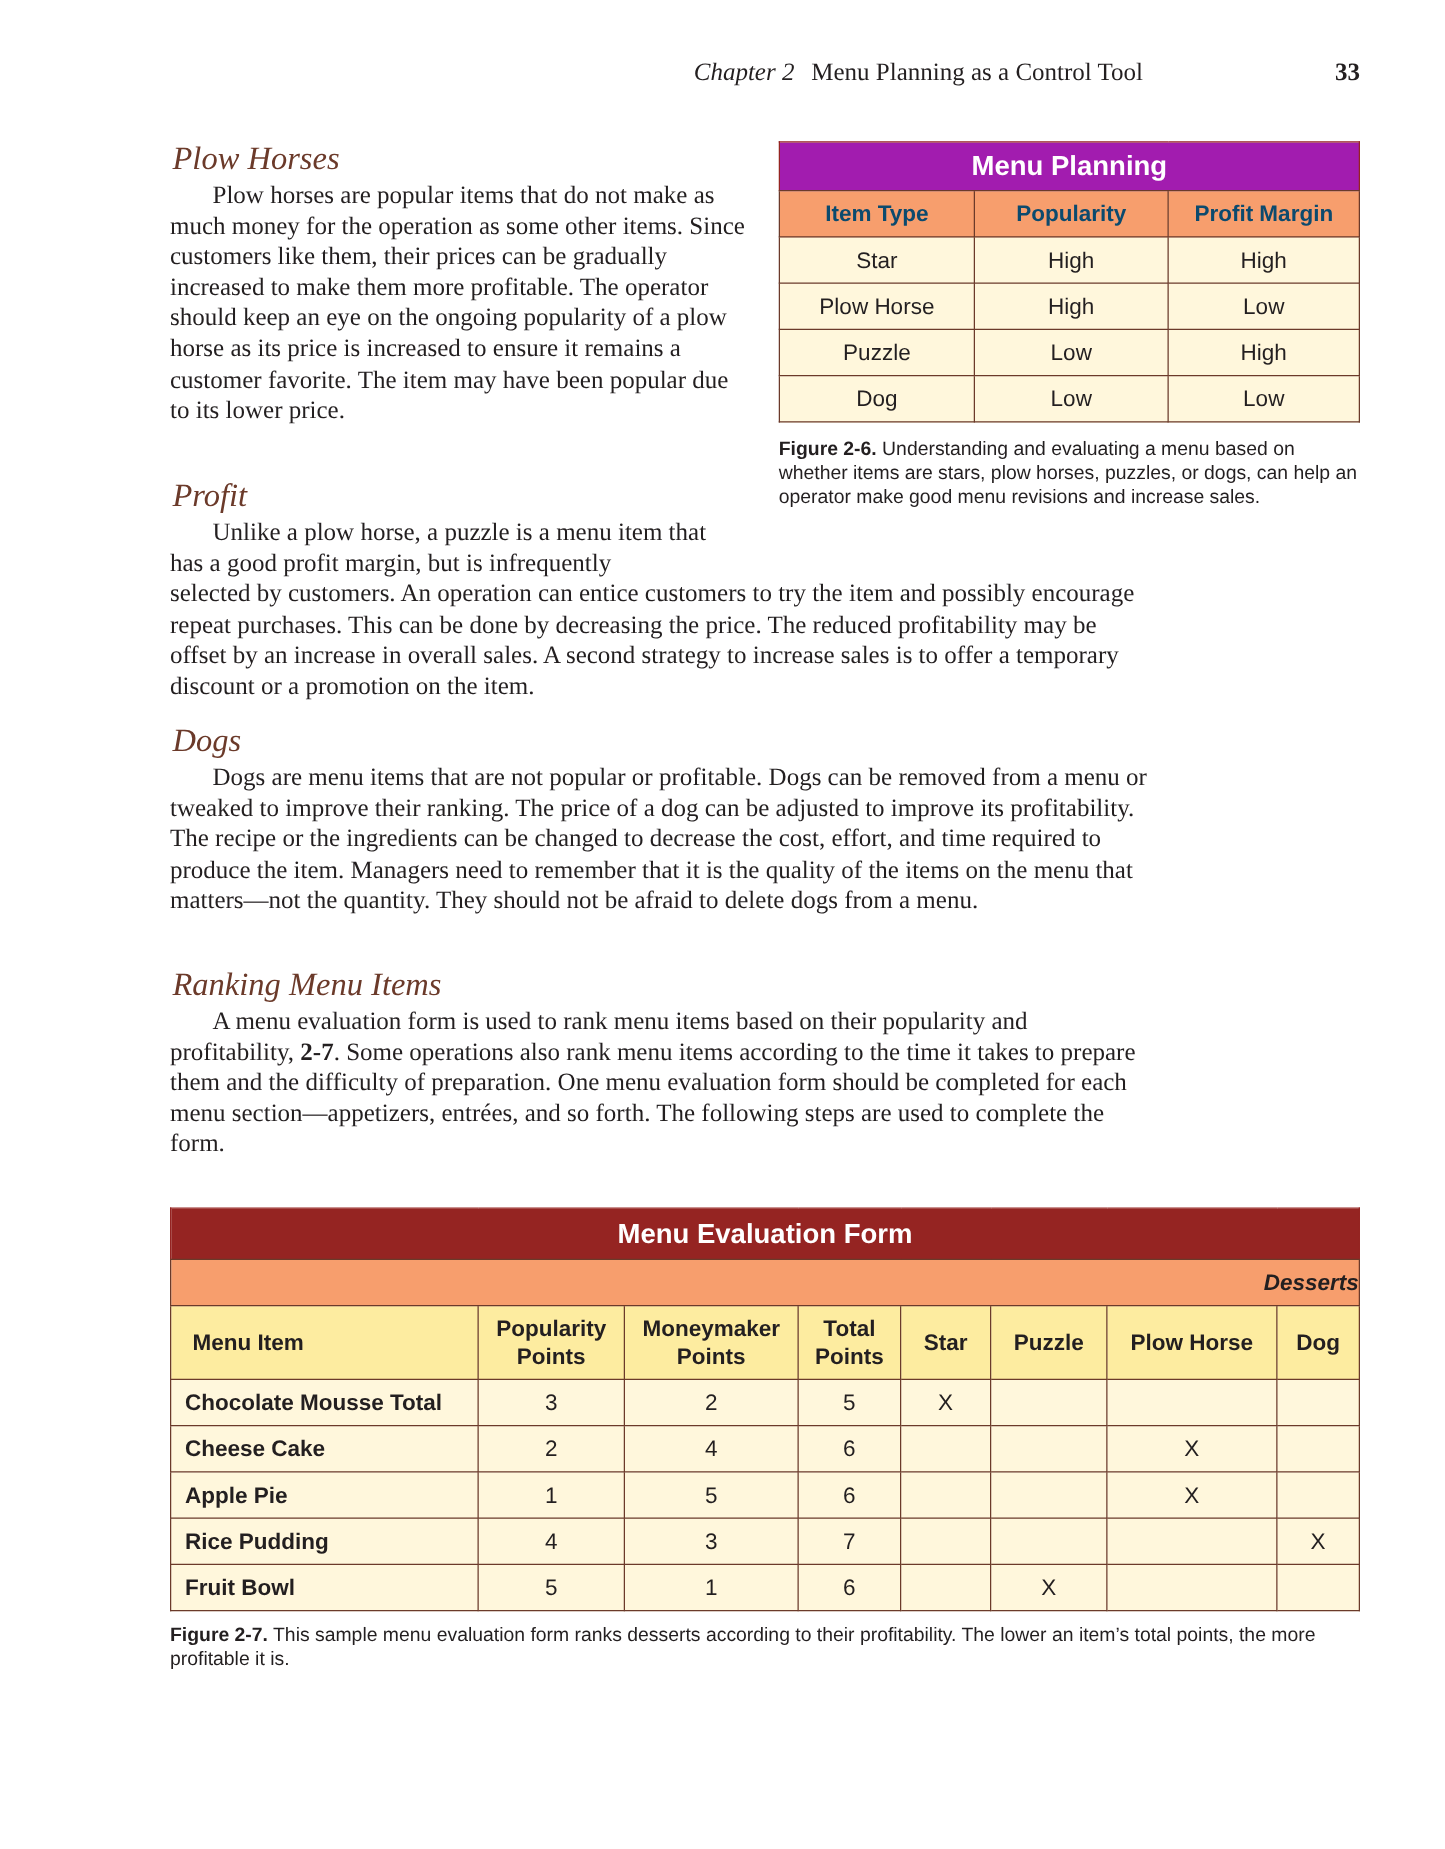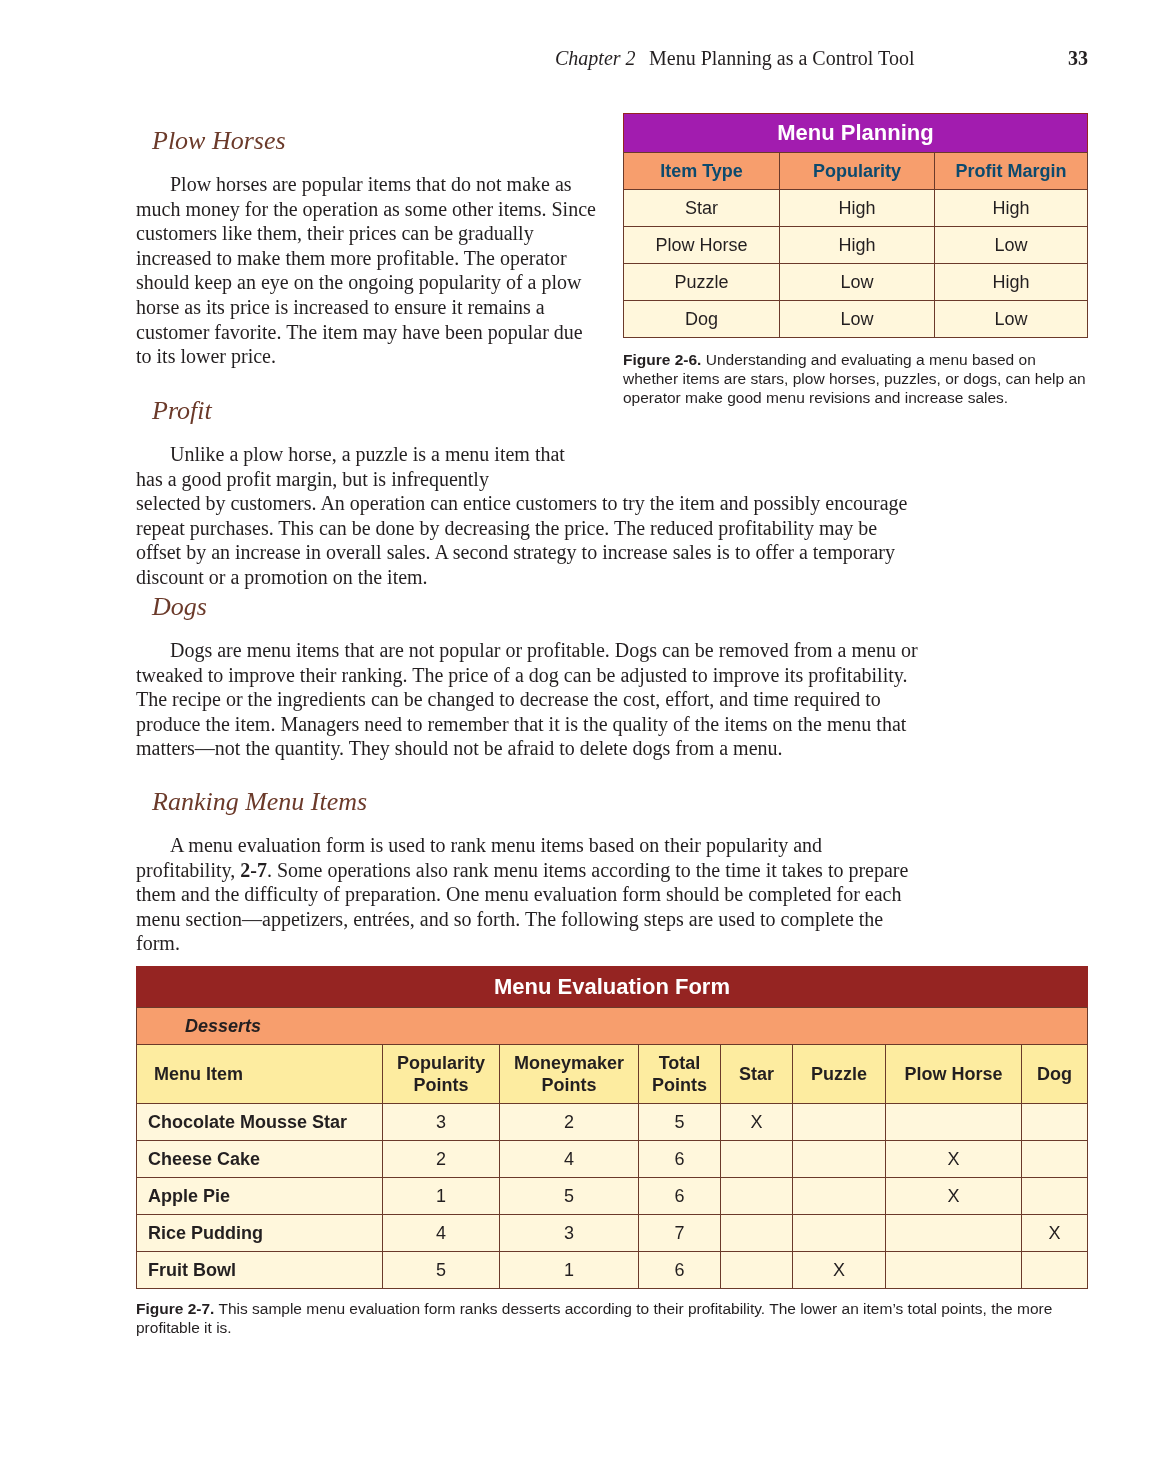--- a/index.html
+++ b/index.html
@@ -6,42 +6,42 @@
   body { width: 1156px; height: 1479px; position: relative; overflow: hidden; color: #231f20; }
   .serif { font-family: "Liberation Serif", "DejaVu Serif", serif; }
   .sans { font-family: "Liberation Sans", "DejaVu Sans", sans-serif; }
 
   .running-head { position: absolute; top: 47px; left: 0; width: 1088px; height: 26px; font-size: 20px; }
   .running-head .chap { position: absolute; left: 555px; top: 0; font-style: italic; }
   .running-head .title { position: absolute; left: 649px; top: 0; }
   .running-head .page { position: absolute; right: 0; top: 0; font-weight: bold; }
 
   .section { position: absolute; left: 136px; }
-  .heading { font-style: italic; font-weight: normal; color: #6b3a2a; font-size: 26px; line-height: 30px; margin: 16px; }
+  .heading { font-style: italic; font-weight: normal; color: #6b3a2a; font-size: 26px; line-height: 30px; margin: 2px; }
   .para { font-size: 20px; line-height: 24.6px; margin: 0; text-indent: 34px; }
 
   #sec-plow { top: 110px; width: 460px; }
   #sec-puzzles { top: 380px; width: 790px; }
   #sec-dogs { top: 576px; width: 790px; }
   #sec-ranking { top: 771px; width: 790px; }
 
   
   .mp { position: absolute; left: 623px; top: 113px; width: 465px; border-collapse: collapse; }
   .mp th, .mp td { border: 1.5px solid #6b3a2a; text-align: center; font-size: 18px; height: 36px; padding: 0; }
   .mp .cap th { background: #a21caf; color: #ffffff; font-size: 22px; font-weight: bold; height: 38px; border-color: #952422; border-bottom-color: #6b3a2a; }
   .mp .hdr th { background: #f79e6d; font-weight: bold; color: #0c4a6e; }
   .mp td { background: #fff7dc; }
   .fig-6 { position: absolute; left: 623px; top: 350px; width: 470px; font-size: 15.5px; line-height: 19px; }
   .fig-label { font-weight: bold; }
 
   
   .me { position: absolute; left: 136px; top: 966px; width: 952px; border-collapse: collapse; }
   .me th, .me td { border: 1.5px solid #6b3a2a; padding: 0; font-size: 18px; }
   .me .cap th { background: #952422; color: #ffffff; font-size: 22px; font-weight: bold; height: 40px; border-color: #952422; border-bottom-color: #6b3a2a; text-align: center; }
-  .me .sub th { background: #f79e6d; font-style: italic; font-weight: bold; height: 36px; text-align: left; padding-left: 48px; }
+  .me .sub th { background: #f79e6d; font-style: italic; font-weight: bold; height: 36px; text-align: right; }
   .me .hdr th { background: #fdeca0; font-weight: bold; height: 58px; line-height: 22px; text-align: center; }
   .me .hdr th.left { text-align: left; padding-left: 17px; }
   .me td { background: #fff7dc; height: 36px; text-align: center; }
   .me td.item { text-align: left; padding-left: 11px; font-weight: bold; }
   .fig-7 { position: absolute; left: 136px; top: 1299px; width: 952px; font-size: 15.5px; line-height: 19px; }
 </style>
 </head>
 <body>
 
 <div class="running-head serif">
@@ -120,21 +120,21 @@
     <th class="left" style="width:228px">Menu Item</th>
     <th style="width:116px"><span>Popularity</span><br><span>Points</span></th>
     <th style="width:138px"><span>Moneymaker</span><br><span>Points</span></th>
     <th style="width:81px"><span>Total</span><br><span>Points</span></th>
     <th style="width:71px">Star</th>
     <th style="width:92px">Puzzle</th>
     <th style="width:135px">Plow Horse</th>
     <th>Dog</th>
   </tr>
   <tr>
-    <td class="item">Chocolate Mousse Star</td>
+    <td class="item">Chocolate Mousse Total</td>
     <td>3</td>
     <td>2</td>
     <td>5</td>
     <td>X</td>
     <td></td>
     <td></td>
     <td></td>
   </tr>
   <tr>
     <td class="item">Cheese Cake</td>

